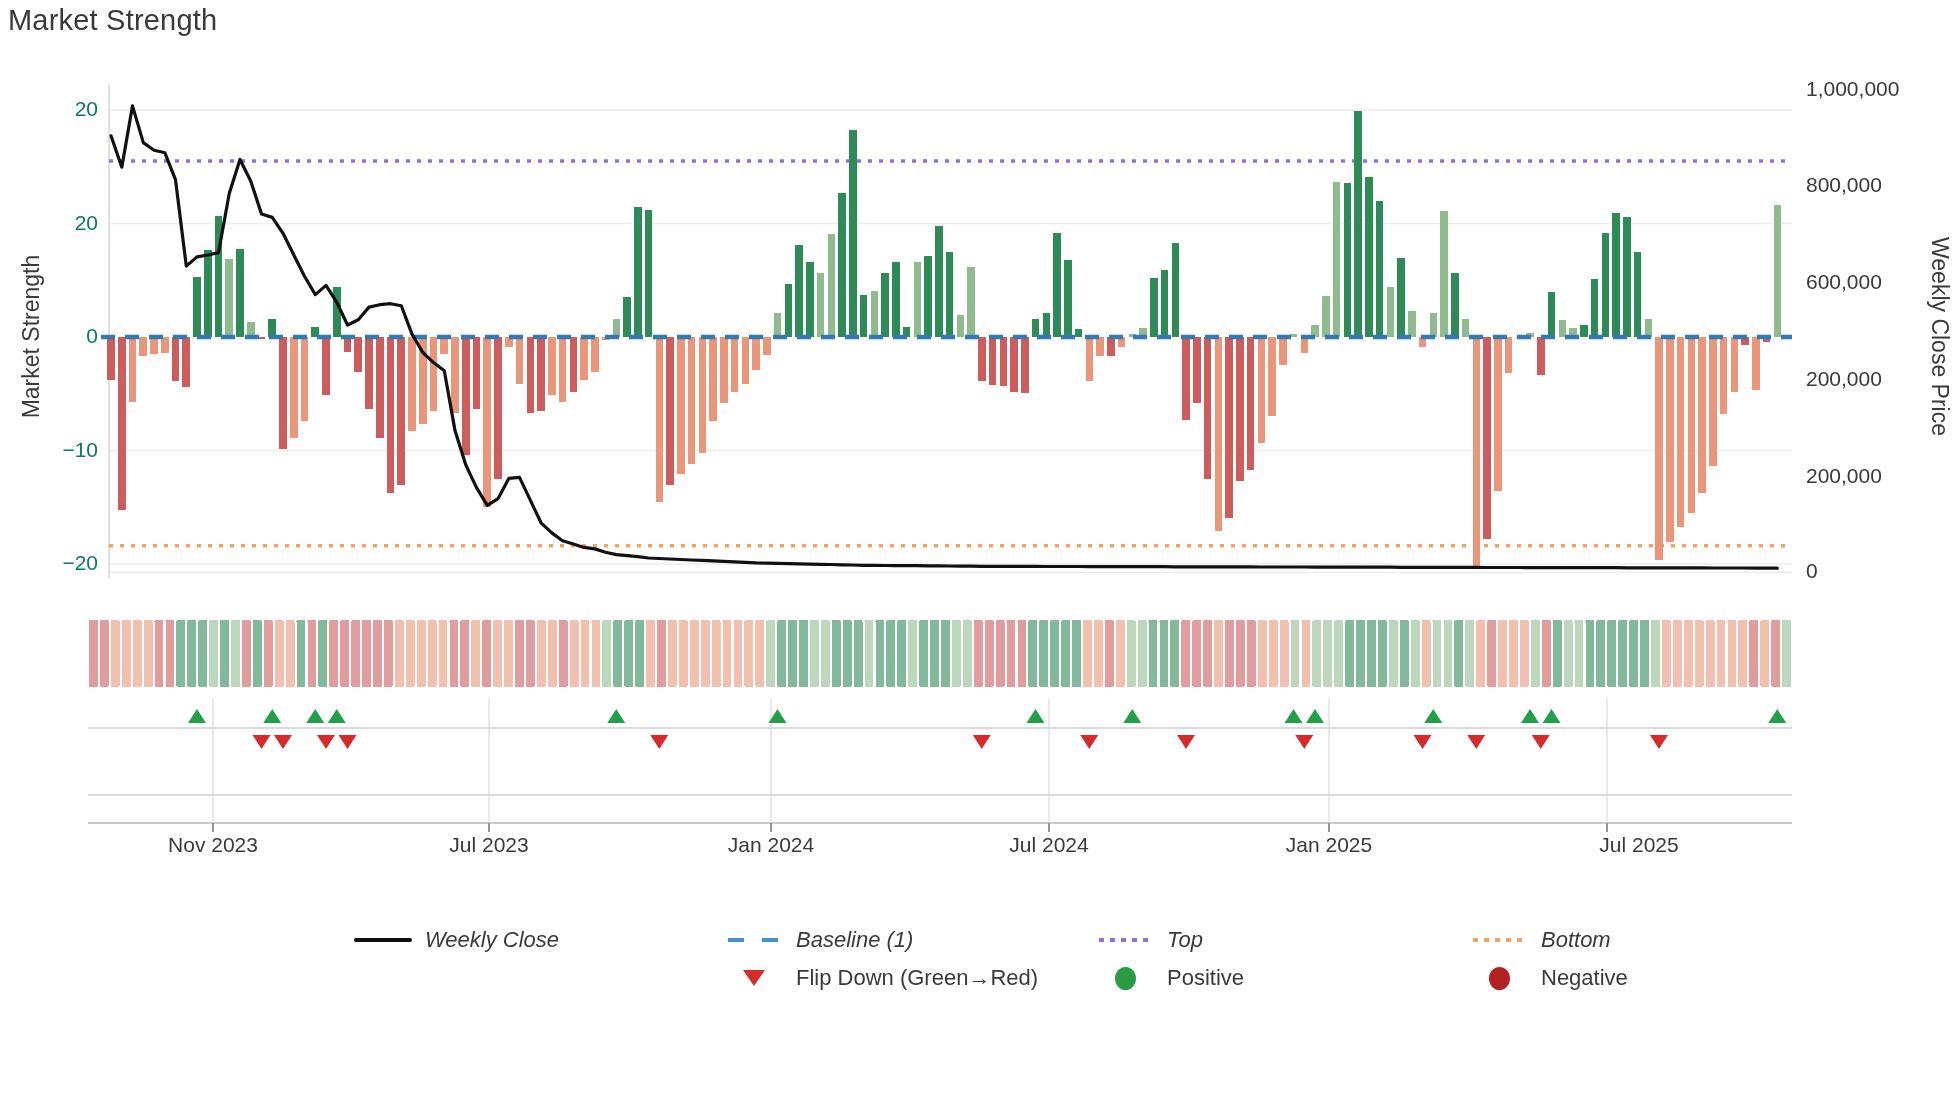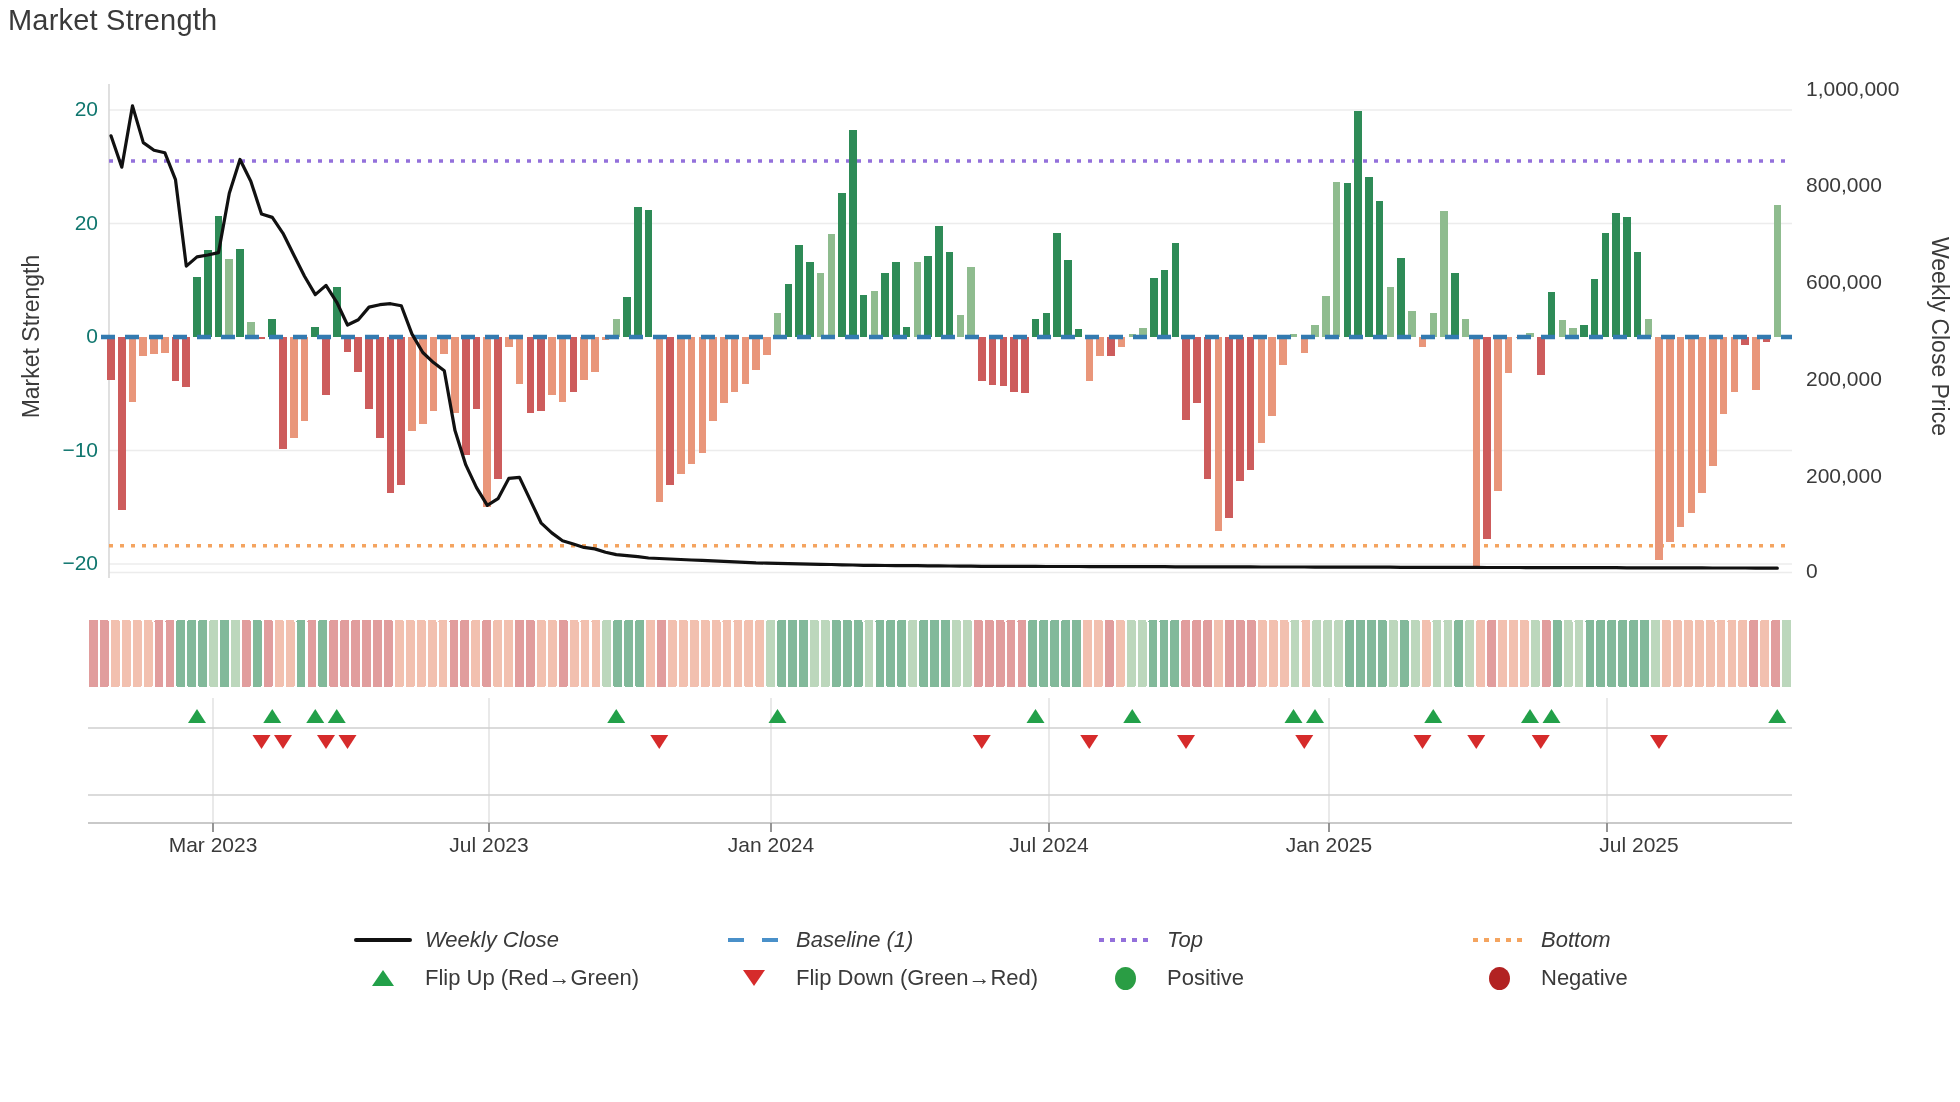--- a/index.html
+++ b/index.html
@@ -431,21 +431,21 @@
   <div class="ytick" style="top:438px">−10</div>
   <div class="ytick" style="top:551px">−20</div>
 
   <div class="ptick" style="top:77px">1,000,000</div>
   <div class="ptick" style="top:173px">800,000</div>
   <div class="ptick" style="top:270px">600,000</div>
   <div class="ptick" style="top:367px">200,000</div>
   <div class="ptick" style="top:464px">200,000</div>
   <div class="ptick" style="top:559px">0</div>
 
-  <div class="xtick" style="left:213px">Mar 2023</div>
+  <div class="xtick" style="left:213px">Nov 2023</div>
   <div class="xtick" style="left:489px">Jul 2023</div>
   <div class="xtick" style="left:771px">Jan 2024</div>
   <div class="xtick" style="left:1049px">Jul 2024</div>
   <div class="xtick" style="left:1329px">Jan 2025</div>
   <div class="xtick" style="left:1639px">Jul 2025</div>
 
 
   <div class="legend-row r1">
     <div class="legend-item" style="left:352px">
       <span class="swatch">
@@ -466,26 +466,20 @@
       <span class="lbl">Top</span>
     </div>
     <div class="legend-item" style="left:1468px">
       <span class="swatch">
           <span class="sw-dots-orange"></span>
         </span>
       <span class="lbl">Bottom</span>
     </div>
   </div>
   <div class="legend-row r2">
-    <div class="legend-item" style="left:352px">
-      <span class="swatch">
-          <span class="sw-tri-up"></span>
-        </span>
-      <span class="lbl">Flip Up (Red→Green)</span>
-    </div>
     <div class="legend-item" style="left:723px">
       <span class="swatch">
           <span class="sw-tri-down"></span>
         </span>
       <span class="lbl">Flip Down (Green→Red)</span>
     </div>
     <div class="legend-item" style="left:1094px">
       <span class="swatch">
           <span class="sw-circle pos"></span>
         </span>

